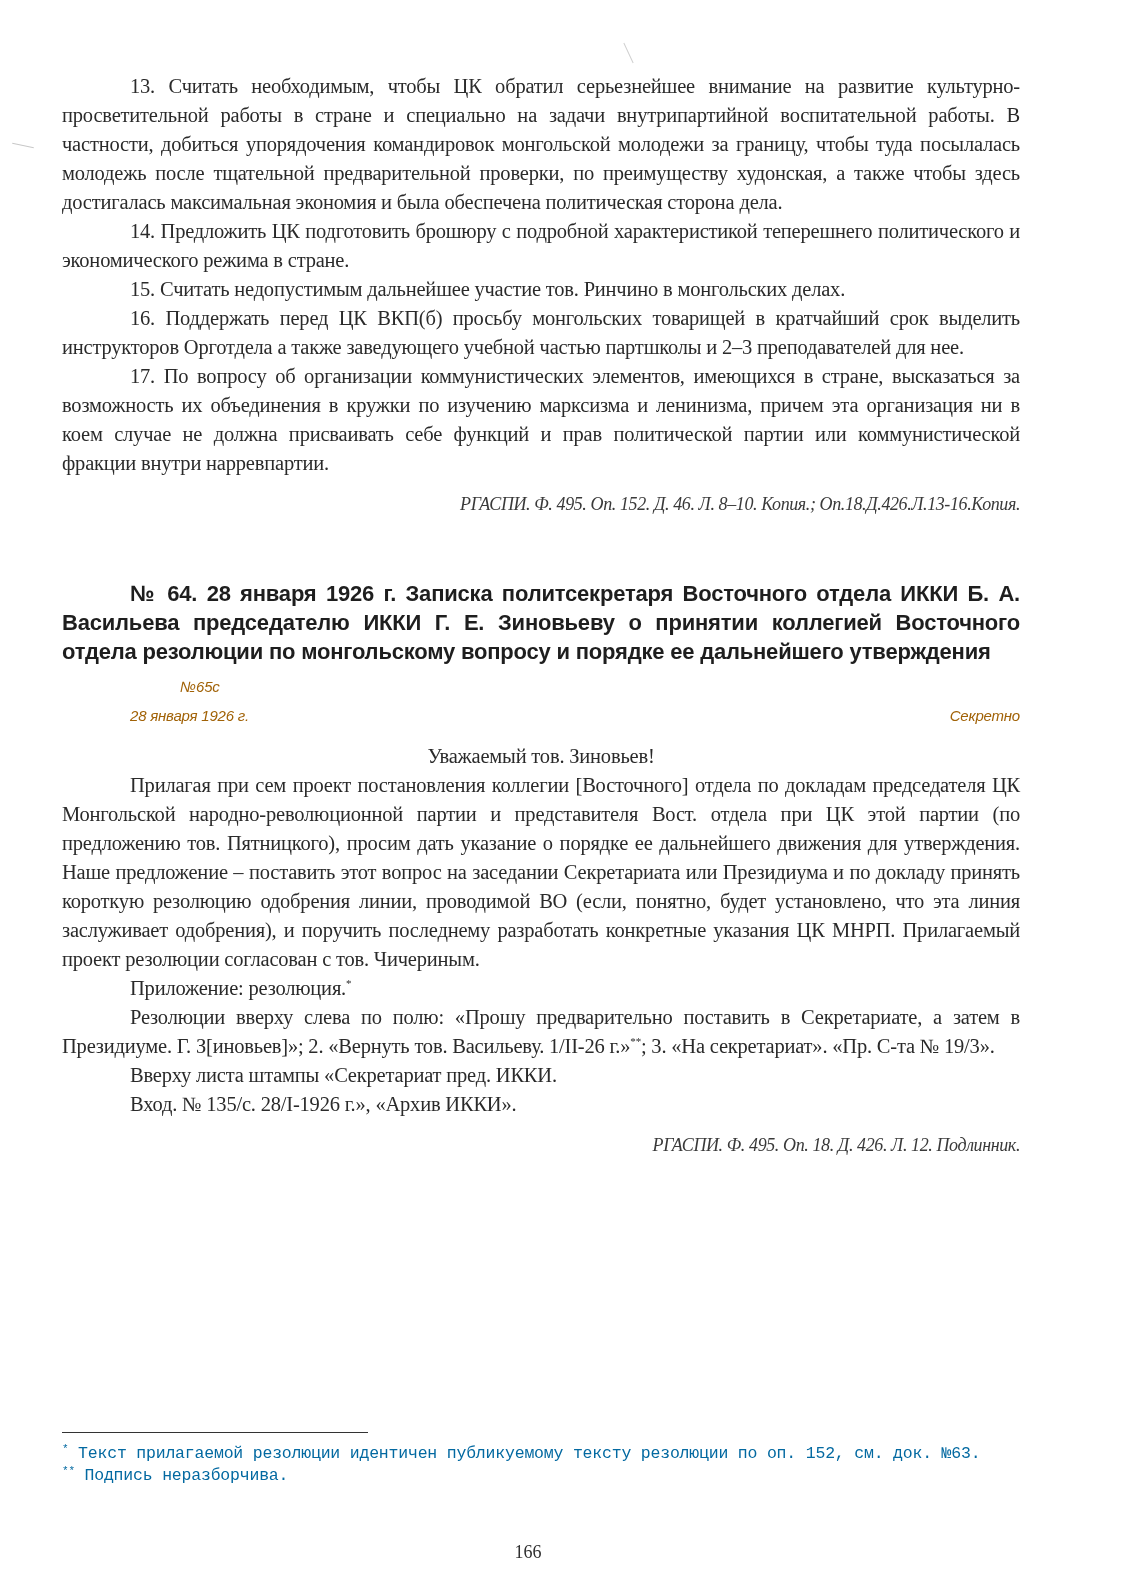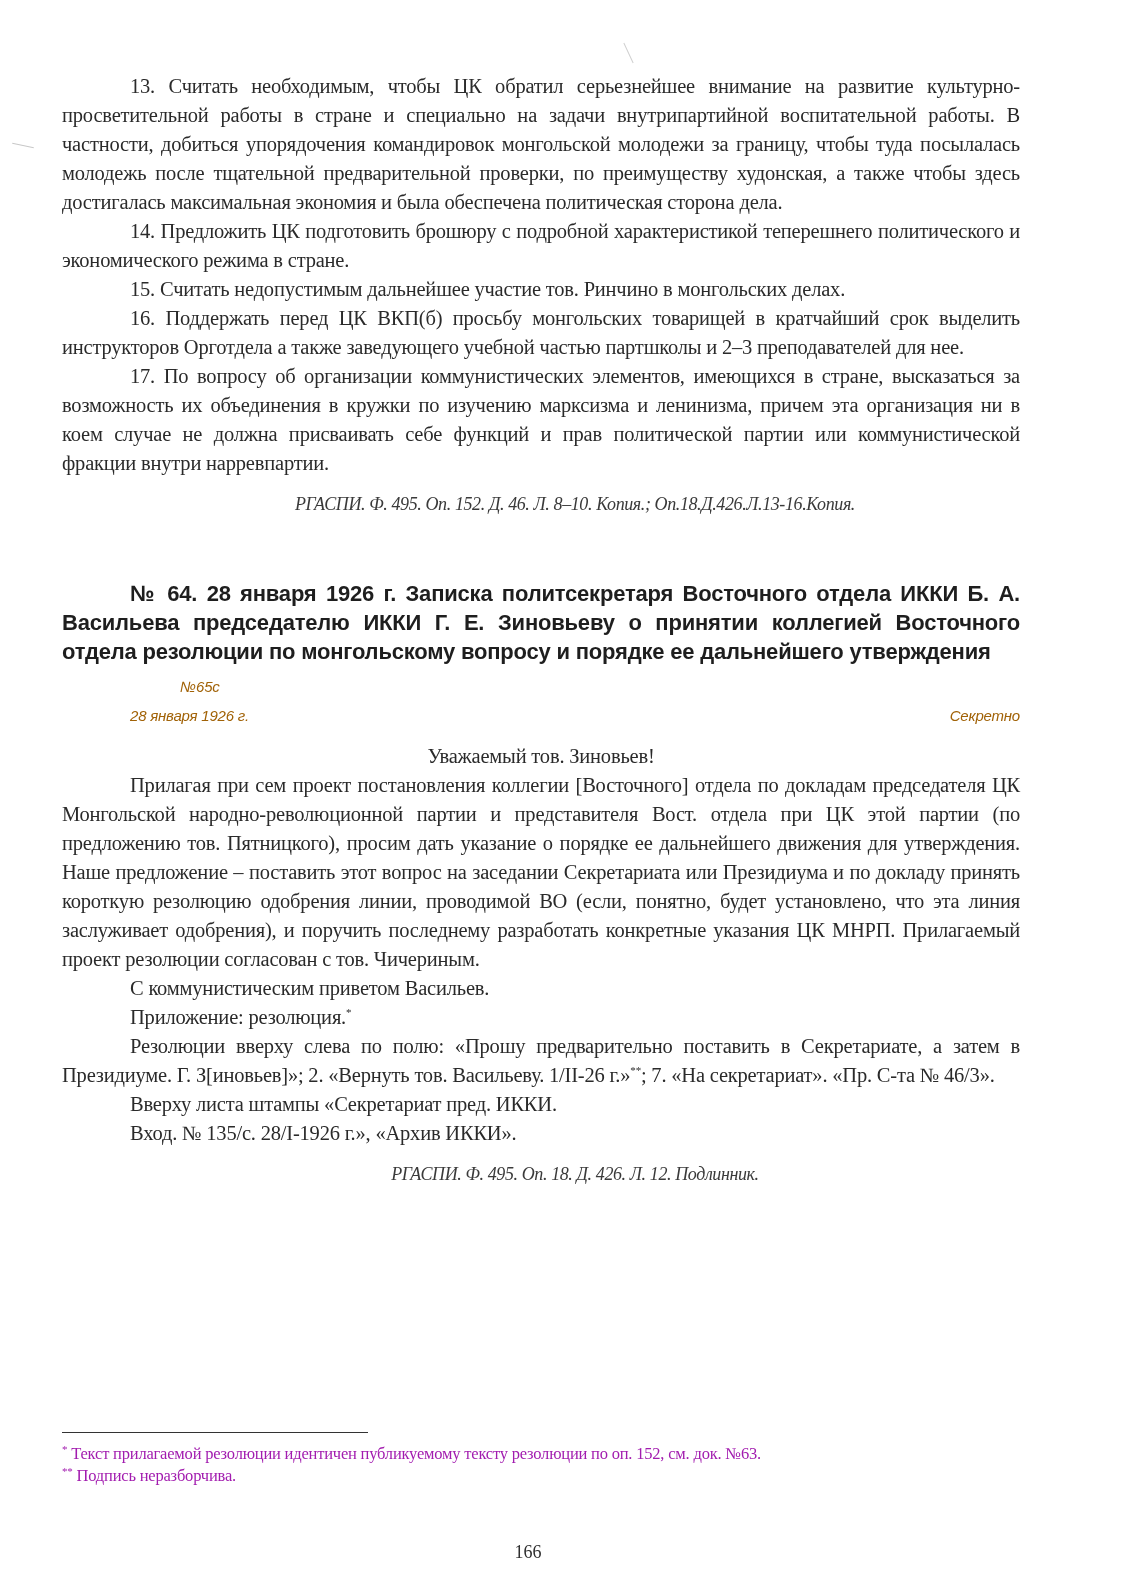--- a/index.html
+++ b/index.html
@@ -1,30 +1,30 @@
 <!DOCTYPE html>
 <html><head>
 <meta charset="utf-8">
 <style>
   html, body { margin: 0; padding: 0; background: #ffffff; }
   body { width: 1146px; height: 1595px; position: relative; overflow: hidden; color: #2a2a2a; }
   .page { position: absolute; left: 62px; top: 72px; width: 958px; }
   .serif { font-family: "Liberation Serif", "DejaVu Serif", serif; font-size: 20.5px; line-height: 29px; letter-spacing: -0.2px; }
   p { margin: 0; text-align: justify; }
   .indent { text-indent: 68px; }
-  .src { font-style: italic; font-size: 18px; margin-top: 12px; padding-left: 68px; text-align: center; color: #3a3a3a; letter-spacing: -0.4px; }
+  .src { font-style: italic; font-size: 18px; margin-top: 12px; padding-left: 68px; text-align: right; color: #3a3a3a; letter-spacing: -0.4px; }
   .heading { font-family: Liberation Sans, sans-serif; font-weight: bold; font-size: 22px; line-height: 29px; margin-top: 60px; text-indent: 68px; text-align: justify; color: #1e1e1e; }
   .meta { font-family: "Liberation Sans", "DejaVu Sans", sans-serif; font-style: italic; font-size: 15px; line-height: 29px; color: #a16207; }
   .meta-num { padding-left: 118px; margin-top: 6px; }
   .meta-row { display: flex; justify-content: space-between; padding-left: 68px; }
   .greeting { text-align: center; margin-top: 12px; }
   sup { font-size: 11px; line-height: 0; }
   .footnotes { position: absolute; left: 62px; top: 1432px; width: 958px; }
   .fn-rule { width: 306px; height: 0; border-top: 1px solid #333; margin-bottom: 10px; }
-  .fn { font-family: Liberation Serif, serif; font-size: 16.5px; line-height: 22px; color: #a21caf; letter-spacing: -0.2px; }
+  .fn { font-family: Liberation Mono, monospace; font-size: 16.5px; line-height: 22px; color: #0369a1; letter-spacing: -0.2px; }
   .page-number { position: absolute; left: 0; width: 1056px; top: 1542px; text-align: center; font-family: "Liberation Serif", "DejaVu Serif", serif; font-size: 18px; color: #2f2f2f; }
   .speck { position: absolute; background: #bbb; }
 </style>
 </head>
 <body>
 
 <div class="speck" style="left:12px; top:145px; width:22px; height:1px; transform:rotate(12deg); background:#c8c8c8;"></div>
 <div class="speck" style="left:628px; top:42px; width:1px; height:22px; transform:rotate(-25deg); background:#d0d0d0;"></div>
 
 <div class="page serif">
@@ -38,23 +38,22 @@
   <p class="heading">№ 64. 28 января 1926 г. Записка политсекретаря Восточного отдела ИККИ Б. А. Васильева председателю ИККИ Г. Е. Зиновьеву о принятии коллегией Восточного отдела резолюции по монгольскому вопросу и порядке ее дальнейшего утверждения</p>
 
   <div class="meta meta-num">№65с</div>
   <div class="meta meta-row">
     <span>28 января 1926 г.</span>
     <span>Секретно</span>
   </div>
 
   <p class="greeting">Уважаемый тов. Зиновьев!</p>
   <p class="indent">Прилагая при сем проект постановления коллегии [Восточного] отдела по докладам председателя ЦК Монгольской народно-революционной партии и представителя Вост. отдела при ЦК этой партии (по предложению тов. Пятницкого), просим дать указание о порядке ее дальнейшего движения для утверждения. Наше предложение – поставить этот вопрос на заседании Секретариата или Президиума и по докладу принять короткую резолюцию одобрения линии, проводимой ВО (если, понятно, будет установлено, что эта линия заслуживает одобрения), и поручить последнему разработать конкретные указания ЦК МНРП. Прилагаемый проект резолюции согласован с тов. Чичериным.</p>
-  <p class="indent">С коммунистическим приветом Васильев.</p>
   <p class="indent"><span>Приложение: резолюция.</span><sup>*</sup></p>
-  <p class="indent"><span>Резолюции вверху слева по полю: «Прошу предварительно поставить в Секретариате, а затем в Президиуме. Г. З[иновьев]»; 2. «Вернуть тов. Васильеву. 1/II-26 г.»</span><sup>**</sup><span>; 7. «На секретариат». «Пр. С-та № 46/3».</span></p>
+  <p class="indent"><span>Резолюции вверху слева по полю: «Прошу предварительно поставить в Секретариате, а затем в Президиуме. Г. З[иновьев]»; 2. «Вернуть тов. Васильеву. 1/II-26 г.»</span><sup>**</sup><span>; 3. «На секретариат». «Пр. С-та № 19/3».</span></p>
   <p class="indent">Вверху листа штампы «Секретариат пред. ИККИ.</p>
   <p class="indent">Вход. № 135/с. 28/I-1926 г.», «Архив ИККИ».</p>
   <p class="src">РГАСПИ. Ф. 495. Оп. 18. Д. 426. Л. 12. Подлинник.</p>
 </div>
 
 <div class="footnotes">
   <div class="fn-rule"></div>
   <div class="fn"><sup>*</sup><span> Текст прилагаемой резолюции идентичен публикуемому тексту резолюции по оп. 152, см. док. №63.</span></div>
   <div class="fn"><sup>**</sup><span> Подпись неразборчива.</span></div>
 </div>

